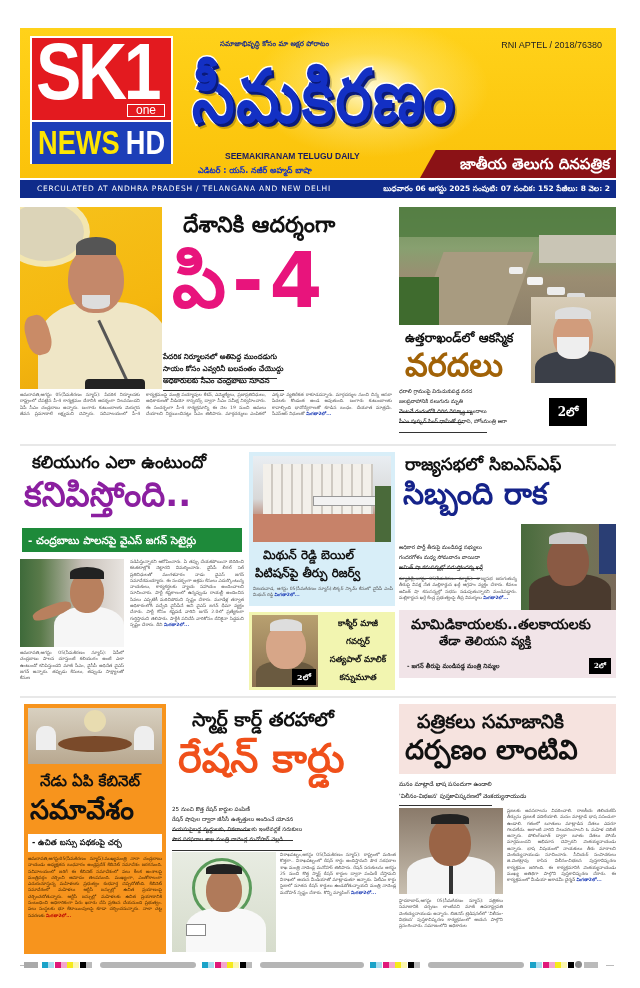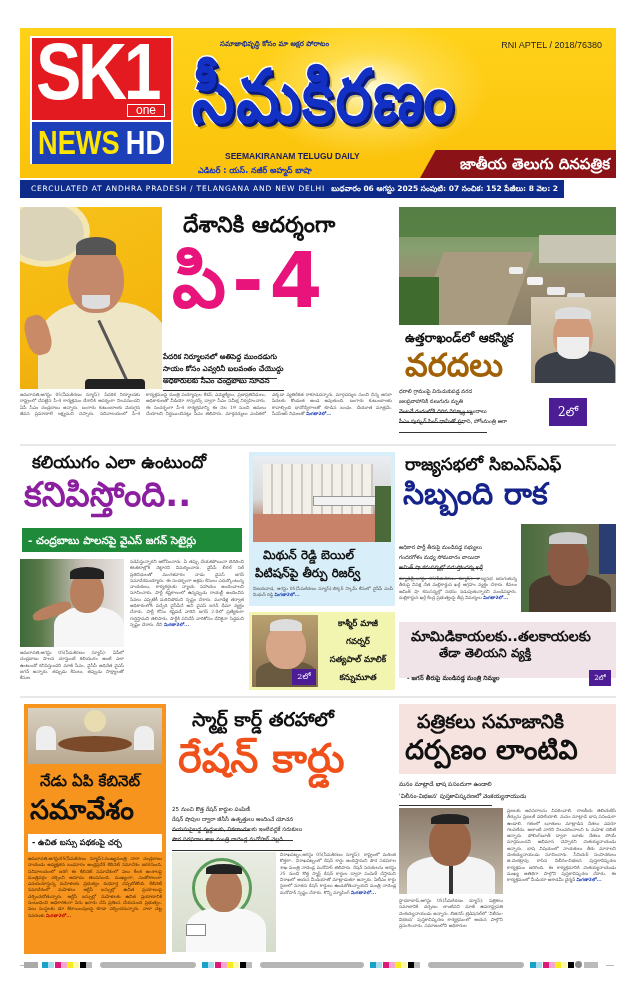--- a/index.html
+++ b/index.html
@@ -19,37 +19,37 @@
   .logo-news { position: absolute; left: 6px; top: 2px; font-family: "Liberation Sans", sans-serif; font-weight: 700; font-size: 34px; color: #ffe600; transform: scaleX(0.8); transform-origin: left top; line-height: 1.1; }
   .logo-hd { position: absolute; right: 6px; top: 2px; font-family: "Liberation Sans", sans-serif; font-weight: 700; font-size: 34px; color: #fff; transform: scaleX(0.8); transform-origin: right top; line-height: 1.1; }
 
   .tagline-top { position: absolute; left: 200px; top: 12px; font-size: 7px; color: #1a2c8c; font-weight: 700; }
   .rni { position: absolute; right: 14px; top: 12px; font-family: "Liberation Sans", sans-serif; font-size: 9px; font-weight: 400; color: #222; }
   .title-telugu { position: absolute; left: 172px; top: 18px; width: 420px; height: 100px; font-family: "DejaVu Sans", sans-serif; font-weight: 700; font-size: 74px; line-height: 100px; color: #1330c4; -webkit-text-stroke: 3px #ffffff; paint-order: stroke fill; text-shadow: 3px 3px 0 #0a1a7a, 5px 5px 0 rgba(0,0,0,0.2); letter-spacing: 2px; white-space: nowrap; transform: scaleX(0.82); transform-origin: left center; }
   .title-en { position: absolute; left: 205px; top: 123px; font-family: "Liberation Sans", sans-serif; font-size: 8.5px; font-weight: 700; color: #1b1b60; }
   .editor { position: absolute; left: 178px; top: 138px; font-size: 8px; font-weight: 700; color: #1330c4; }
   .daily-tag { position: absolute; left: 400px; top: 122px; width: 196px; height: 28px; background: #8b1216; clip-path: polygon(8% 0, 100% 0, 100% 100%, 0 100%); color: #fff; font-size: 15px; font-weight: 700; line-height: 28px; text-align: right; padding-right: 6px; }
 
-  .strip { position: absolute; left: 0; top: 152px; width: 544px; height: 18px; background: #0f2b8a; color: #fff; font-size: 7.5px; line-height: 18px; padding-left: 11px; letter-spacing: 0.8px; }
+  .strip { position: absolute; left: 0; top: 152px; width: 596px; height: 18px; background: #0f2b8a; color: #fff; font-size: 7.5px; line-height: 18px; padding-left: 17px; letter-spacing: 0.8px; }
   .strip .right { position: absolute; right: 6px; top: 0; font-size: 7.5px; letter-spacing: 0; color: #fff; font-weight: 700; }
 
   
   .section { position: absolute; }
   .photo { position: absolute; overflow: hidden; }
   .photo-yellow { background: linear-gradient(160deg,#f6c21b 0%,#f5b70f 60%,#e8a50c 100%); }
   .figure-head { position: absolute; border-radius: 50% 50% 45% 45%; background: #c98b67; }
   .figure-body { position: absolute; border-radius: 40% 40% 0 0; }
 
   .text-block { position: absolute; font-size: 4.5px; line-height: 6.3px; color: #555; text-align: justify; column-gap: 6px; overflow: hidden; }
   .more { color: #1a3ab5; font-weight: 700; }
 
   .h-black { position: absolute; font-weight: 700; color: #111; white-space: nowrap; }
   .sub-line { position: absolute; font-size: 7.2px; color: #111; border-bottom: 1px solid #333; padding-bottom: 16px; white-space: nowrap; font-weight: 700; }
 
-  .badge2 { position: absolute; width: 38px; height: 28px; background: #4c1d95; color: #fff; font-weight: 400; font-size: 12px; text-align: center; line-height: 28px; font-family: "DejaVu Serif", serif; }
+  .badge2 { position: absolute; width: 38px; height: 28px; background: #000000; color: #fff; font-weight: 700; font-size: 12px; text-align: center; line-height: 28px; font-family: "DejaVu Serif", serif; }
 
   .hr { position: absolute; height: 2px; background: #e8e8e8; }
 
   .regmarks { position: absolute; left: 20px; top: 960px; width: 600px; height: 10px; }
   .rm { position: absolute; top: 2px; height: 6px; }
 </style>
 </head>
 <body>
 
 <div class="page">
@@ -184,21 +184,21 @@
       <span class="more">మిగతా2లో...</span>
     </div>
     <div class="photo" style="left:122px;top:76px;width:95px;height:88px;background:linear-gradient(90deg,#486a3c,#6a7a54 50%,#7a6a5a);">
       <div class="figure-body" style="left:8px;top:50px;width:82px;height:40px;background:#4a3a2e;"></div>
       <div class="figure-head" style="left:26px;top:12px;width:42px;height:50px;background:#8a5a44;"></div>
       <div style="position:absolute;left:28px;top:8px;width:38px;height:12px;border-radius:50% 50% 0 0;background:#ccc;"></div>
       <div style="position:absolute;left:78px;top:0;width:17px;height:50px;background:#2a3e74;"></div>
     </div>
   </div>
 
-  <div class="section" style="left:379px;top:594px;width:217px;height:56px;background:#f1e4e8;">
+  <div class="section" style="left:379px;top:582px;width:217px;height:68px;background:#f1e4e8;">
     <div class="h-black" style="left:12px;top:6px;font-size:14px;">మామిడికాయలకు..తలకాయలకు</div>
     <div class="h-black" style="left:24px;top:24px;font-size:12px;margin-left:16px;">తేడా తెలియని వ్యక్తి</div>
     <div class="h-black" style="left:8px;top:52px;font-size:6px;font-weight:700;">- జగన్ తీరుపై మండిపడ్డ మంత్రి నిమ్మల</div>
     <div class="badge2" style="left:190px;top:48px;width:22px;height:16px;line-height:16px;font-size:7px;">2లో</div>
   </div>
 
   <div class="hr" style="left:0;top:668px;width:596px;"></div>
 
   <div class="section" style="left:4px;top:676px;width:142px;height:250px;background:#f7941d;">
     <div class="photo" style="left:4px;top:4px;width:134px;height:56px;background:linear-gradient(180deg,#d8d0c0,#b8a890);">

